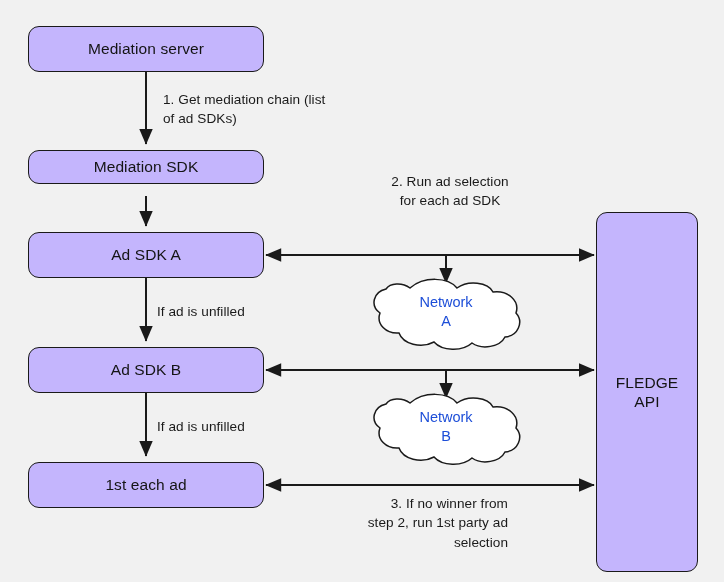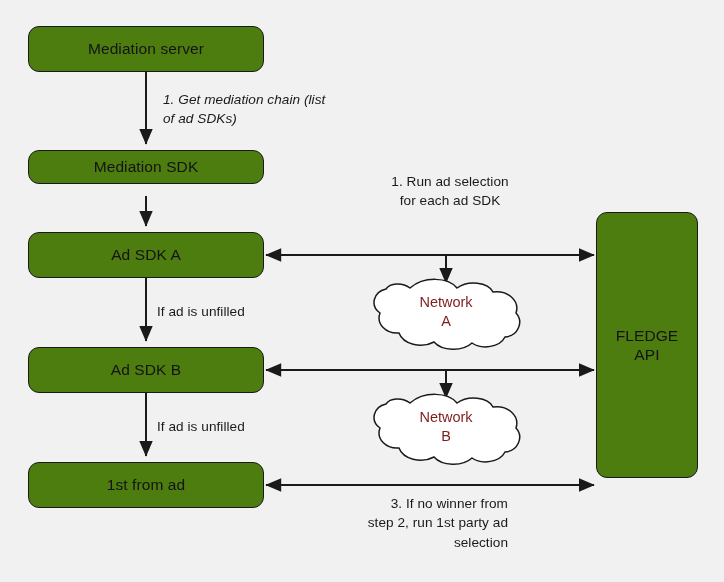--- a/index.html
+++ b/index.html
@@ -21,21 +21,21 @@
   .svg-layer {
     position: absolute;
     left: 0;
     top: 0;
     width: 724px;
     height: 582px;
   }
   .node-box {
     position: absolute;
     box-sizing: border-box;
-    background: #4d7c0f;
+    background: #c4b5fd;
     border: 1.6px solid #1a1a1a;
     border-radius: 11px;
     display: flex;
     align-items: center;
     justify-content: center;
     text-align: center;
     color: #141414;
     font-size: 15.5px;
     line-height: 1.25;
     letter-spacing: 0.1px;
@@ -46,21 +46,21 @@
     font-size: 13.6px;
     line-height: 1.42;
     letter-spacing: 0.05px;
     white-space: pre-line;
   }
   .edge-label.centered { text-align: center; }
   .edge-label.left { text-align: left; }
   .cloud-label {
     position: absolute;
     text-align: center;
-    color: #7f1d1d;
+    color: #1d4ed8;
     font-size: 14.5px;
     line-height: 1.3;
     white-space: pre-line;
     pointer-events: none;
   }
 </style>
 </head>
 <body>
 
 <div id="diagram">
@@ -128,38 +128,38 @@
 
   <div class="node-box" style="left:28px; top:347px; width:236px; height:46px;">
     <span>Ad SDK B</span>
   </div>
 
   <div class="node-box" style="left:28px; top:232px; width:236px; height:46px;">
     <span>Ad SDK A</span>
   </div>
 
   <div class="node-box" style="left:28px; top:462px; width:236px; height:46px;">
-    <span>1st from ad</span>
+    <span>1st each ad</span>
   </div>
 
-  <div class="node-box" style="left:596px; top:212px; width:102px; height:266px; white-space:pre-line;">
+  <div class="node-box" style="left:596px; top:212px; width:102px; height:360px; white-space:pre-line;">
     <span>FLEDGE
 API</span>
   </div>
 
   <div class="cloud-label" style="left:396px; top:293px; width:100px;">Network
 A</div>
 
   <div class="cloud-label" style="left:396px; top:408px; width:100px;">Network
 B</div>
 
-  <div class="edge-label left" style="left:163px; top:90px; width:215px;font-style:italic;">1. Get mediation chain (list
+  <div class="edge-label left" style="left:163px; top:90px; width:215px;">1. Get mediation chain (list
 of ad SDKs)</div>
 
-  <div class="edge-label centered" style="left:352px; top:172px; width:196px;">1. Run ad selection
+  <div class="edge-label centered" style="left:352px; top:172px; width:196px;">2. Run ad selection
 for each ad SDK</div>
 
   <div class="edge-label left" style="left:157px; top:302px; width:200px;">If ad is unfilled</div>
 
   <div class="edge-label left" style="left:157px; top:417px; width:200px;">If ad is unfilled</div>
 
   <div class="edge-label left" style="left:278px; top:494px; width:230px;text-align:right;">3. If no winner from
 step 2, run 1st party ad
 selection</div>
 

